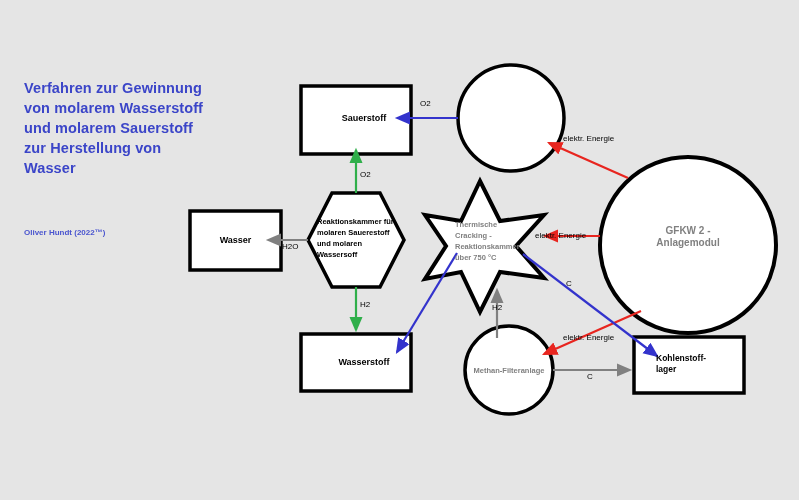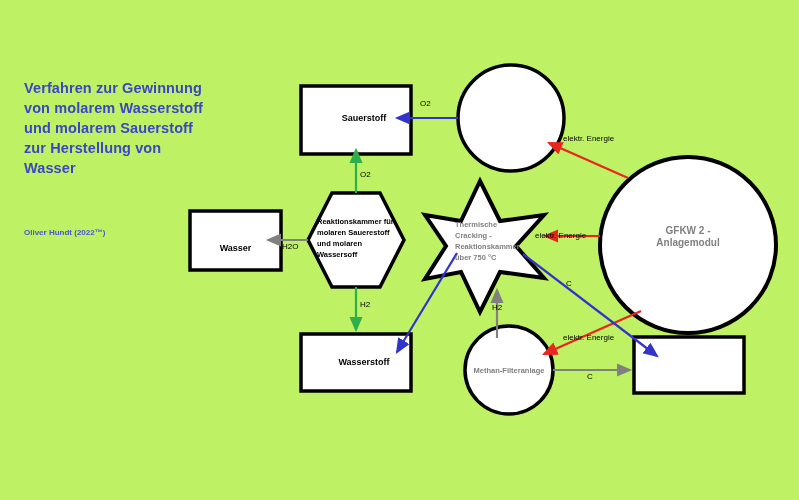--- a/index.html
+++ b/index.html
@@ -1,18 +1,18 @@
 <!DOCTYPE html>
 <html><head>
 <meta charset="utf-8">
 <style>
   html,body{margin:0;padding:0;background:#ffffff;}
   body{width:799px;height:500px;overflow:hidden;
        font-family:"Liberation Sans","DejaVu Sans",sans-serif;}
-  #stage{position:relative;width:799px;height:500px;background:#bef264;}
+  #stage{position:relative;width:799px;height:500px;background:#e5e5e5;}
   #stage svg{position:absolute;left:0;top:0;}
 
   .title{
     position:absolute;left:24px;top:78px;width:180px;
     color:#3b45c8;font-weight:bold;font-size:14.5px;line-height:20px;
     letter-spacing:0.1px;
   }
   .author{
     position:absolute;left:24px;top:228px;
     color:#4a55cf;font-weight:bold;font-size:8px;
@@ -93,24 +93,26 @@
 
     <line x1="553" y1="370" x2="630" y2="370" stroke="#808080" stroke-width="2.2" marker-end="url(#ar-grey)"></line>
 
   </svg>
 
   <div class="title">Verfahren zur Gewinnung von molarem Wasserstoff und molarem Sauerstoff zur Herstellung von Wasser</div>
   <div class="author">Oliver Hundt (2022™)</div>
 
   <div class="nodelabel" style="left:301px;top:113px;width:110px;font-size:9px;margin-left:8px;">Sauerstoff</div>
 
-  <div class="nodelabel" style="left:190px;top:235px;width:91px;font-size:9px;margin-top:8px;">Wasser</div>
+  <div class="nodelabel" style="left:190px;top:235px;width:91px;font-size:9px;">Wasser</div>
 
   <div class="nodelabel" style="left:301px;top:357px;width:126px;font-size:9px;">Wasserstoff</div>
 
+  <div class="nodelabel left" style="left:656px;top:353px;width:100px;font-size:8.5px;white-space:pre-line;">Kohlenstoff-
+lager</div>
 
   <div class="nodelabel left" style="left:317px;top:216px;width:80px;font-size:7.5px;line-height:11px;white-space:pre-line;">Reaktionskammer für
 molaren Sauerestoff
 und molaren
 Wassersoff</div>
 
   <div class="nodelabel left grey" style="left:455px;top:219px;width:78px;font-size:7.5px;line-height:11px;white-space:pre-line;">Thermische
 Cracking -
 Reaktionskammer
 über 750 °C</div>

